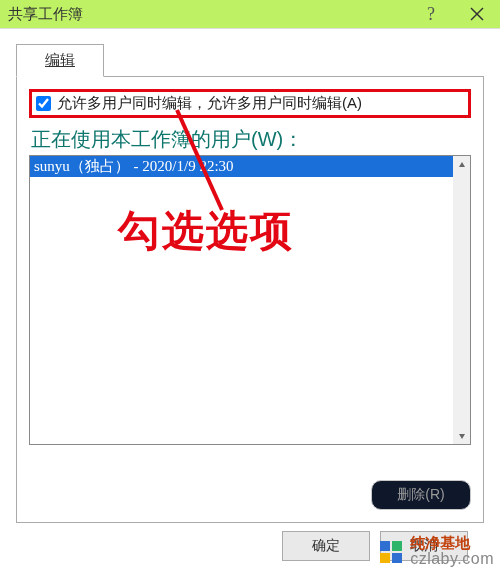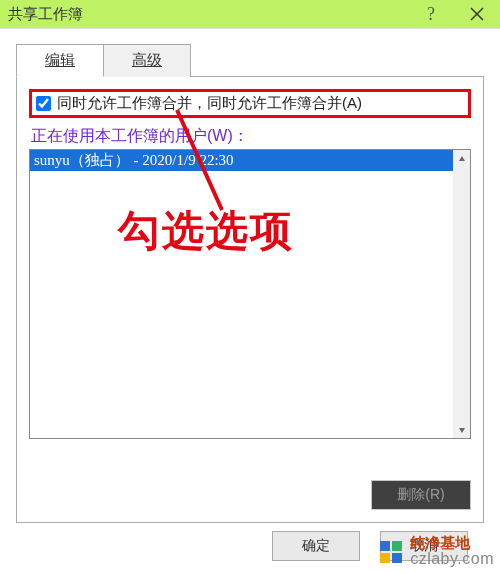--- a/index.html
+++ b/index.html
@@ -69,21 +69,21 @@
       align-items: center;
       border: 3px solid #e30613;
       padding: 2px 4px;
       margin-bottom: 8px;
     }
     .checkbox-row input[type=checkbox] {
       width: 15px; height: 15px; margin-right: 6px;
     }
     .checkbox-row label { font-size: 15px; color: #222; }
 
-    .users-label { font-size: 16px; color: #6d28d9; margin: 4px 0 2px 2px; }
+    .users-label { font-size: 20px; color: #0f766e; margin: 4px 0 2px 2px; }
 
     .listbox {
       border: 1px solid #888;
       height: 290px;
       background: #fff;
       position: relative;
       overflow: hidden;
     }
     .listbox .scrollbar {
       position: absolute; right: 0; top: 0; width: 17px; height: 100%;
@@ -113,26 +113,26 @@
       bottom: 12px;
     }
     .btn {
       min-width: 100px;
       padding: 5px 16px;
       font-size: 14px;
       border: 1px solid #aaa;
       background: #e9e9e9;
       color: #333;
     }
-    .btn.disabled { color: #9a9a9a; background: #404040; border-color: #c8c8c8; }
+    .btn.disabled { color: #9a9a9a; background: #0f172a; border-color: #c8c8c8; border-radius: 10px; }
 
     .dialog-buttons {
       display: flex;
       justify-content: flex-end;
-      gap: 20px;
+      gap: 10px;
       padding: 8px 16px 0 0;
     }
     .dialog-buttons .btn { min-width: 88px; }
 
     .annotation-line {
       position: absolute;
       left: 172px; top: 110px;
       pointer-events: none;
       z-index: 10;
     }
@@ -174,27 +174,26 @@
           <line x1="1" y1="1" x2="13" y2="13"></line>
           <line x1="13" y1="1" x2="1" y2="13"></line>
         </svg>
     </div>
   </div>
 </div>
 
 <div class="client">
   <div class="tabs">
     <div class="tab active">编辑</div>
-    <div class="tab">高级</div>
   </div>
 
   <div class="tab-body">
     <div class="checkbox-row">
       <input type="checkbox" checked="" style="">
-      <label>同时允许工作簿合并，同时允许工作簿合并(A)</label>
+      <label>允许多用户同时编辑，允许多用户同时编辑(A)</label>
     </div>
 
     <div class="users-label">正在使用本工作簿的用户(W)：</div>
 
     <div class="listbox">
       <div class="list-item selected">sunyu（独占） - 2020/1/9 22:30</div>
       <div class="scrollbar">
         <div class="arrow">
           <svg viewBox="0 0 8 8">
               <polygon points="4,1 7,6 1,6"></polygon>

